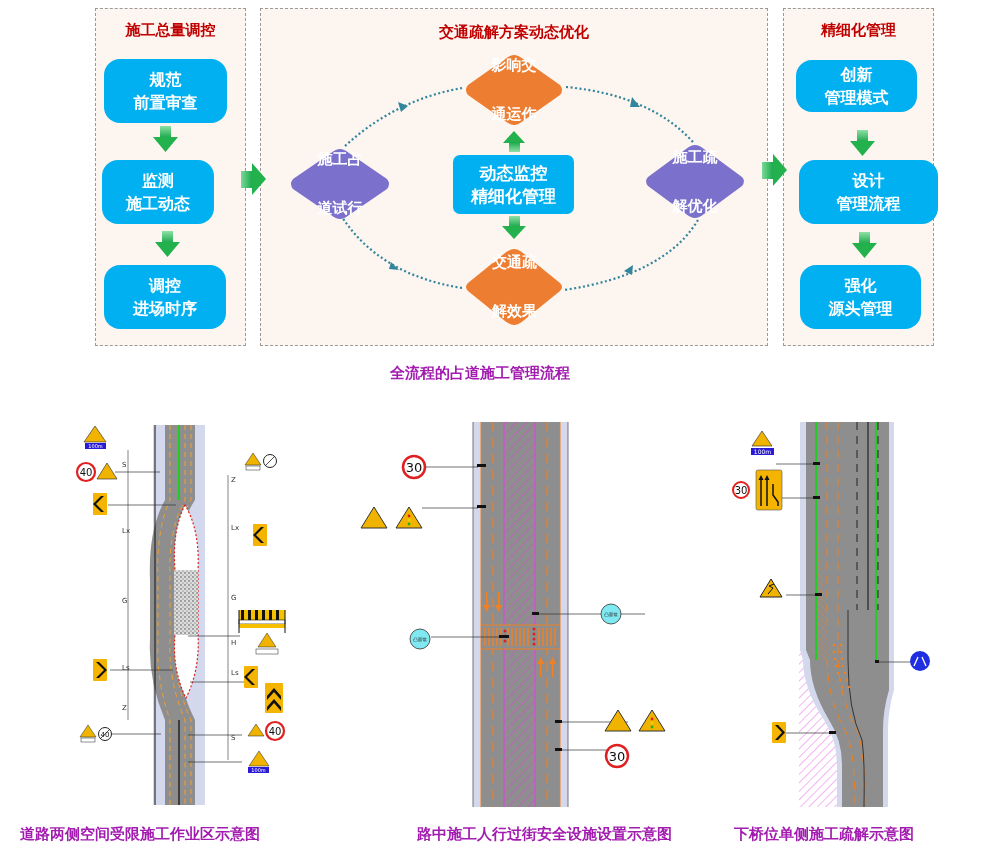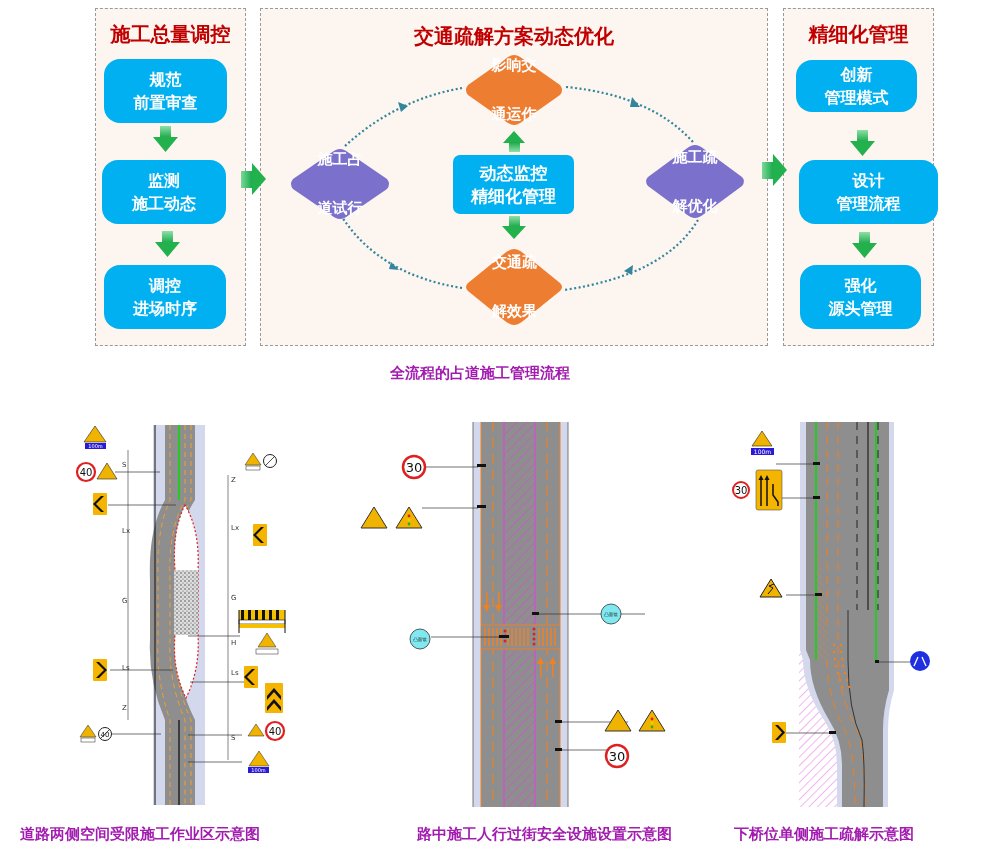--- a/index.html
+++ b/index.html
@@ -3,21 +3,21 @@
 <meta charset="utf-8">
 <style>
   html, body { margin: 0; padding: 0; background: #ffffff; }
   body { width: 990px; height: 858px; position: relative; overflow: hidden;
          font-family: "DejaVu Sans", "Liberation Sans", sans-serif; }
   .abs { position: absolute; }
 
   
   .panel { position: absolute; background: #fdf5ef; border: 1px dashed #9a9a9a; box-sizing: border-box; }
   .panel-title { position: absolute; left: 0; right: 0; text-align: center; color: #c00000;
-                 font-weight: bold; font-size: 20px; letter-spacing: 0px; }
+                 font-weight: bold; font-size: 15px; letter-spacing: 0px; }
   .bluebox { position: absolute; background: #00b0f0; border-radius: 16px; color: #fff;
              font-weight: bold; font-size: 16px; text-align: center; line-height: 23px;
              display: flex; flex-direction: column; justify-content: center; align-items: center; }
   .diamond { position: absolute; }
   .diamond .shape { position: absolute; inset: 0; }
   .diamond .txt { position: absolute; inset: 0; display: flex; flex-direction: column;
                   justify-content: center; align-items: center; color: #fff; font-weight: bold;
                   font-size: 15px; line-height: 21px; text-align: center; gap: 28px; }
   .caption { position: absolute; font-weight: bold; font-size: 15px; color: #a21caf; white-space: nowrap; }
 
@@ -28,21 +28,21 @@
 
 <div>
 
   <div class="panel" style="left:95px; top:8px; width:151px; height:338px;">
     <div class="panel-title" style="top:12px;">施工总量调控</div>
   </div>
   <div class="bluebox" style="left:104px; top:59px; width:123px; height:64px;">
     <span>规范</span>
     <span>前置审查</span>
   </div>
-  <div class="bluebox" style="left:102px; top:160px; width:124px; height:64px;">
+  <div class="bluebox" style="left:102px; top:160px; width:112px; height:64px;">
     <span>监测</span>
     <span>施工动态</span>
   </div>
   <div class="bluebox" style="left:104px; top:265px; width:122px; height:64px;">
     <span>调控</span>
     <span>进场时序</span>
   </div>
 
   <div class="panel" style="left:260px; top:8px; width:508px; height:338px;">
     <div class="panel-title" style="top:14px;">交通疏解方案动态优化</div>

